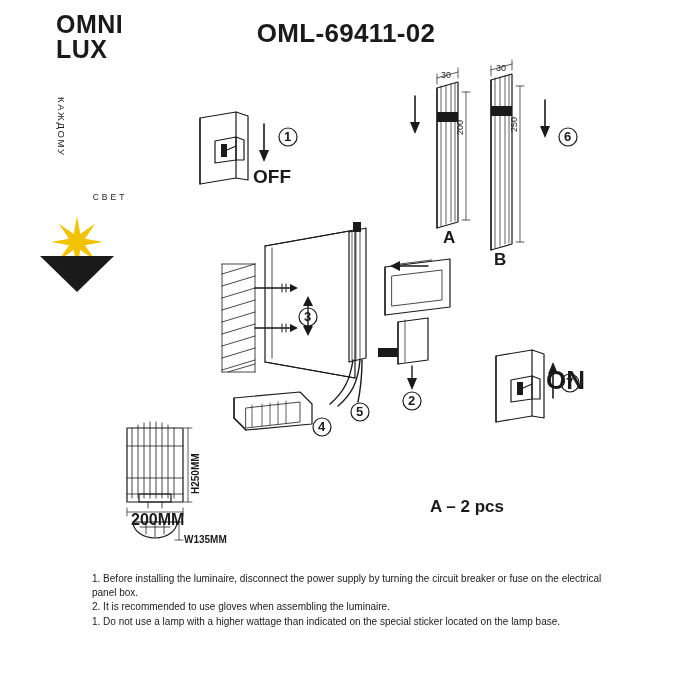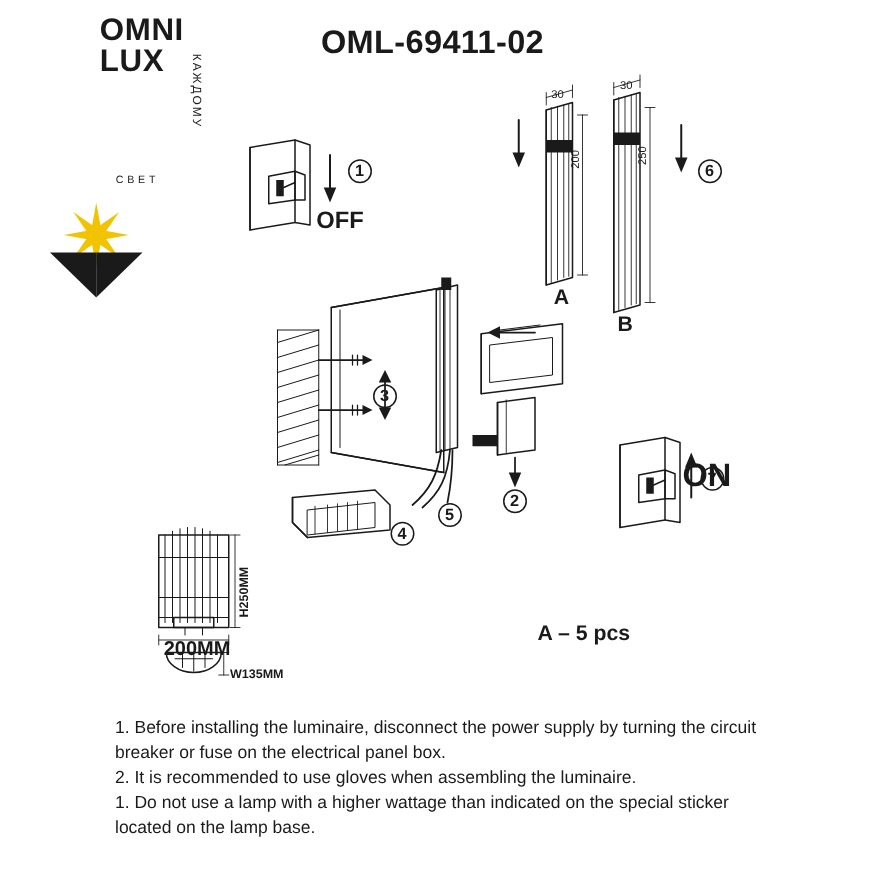--- a/index.html
+++ b/index.html
@@ -25,20 +25,21 @@
     position: absolute;
     left: 56px; top: 12px;
     width: 130px;
     text-align: center;
   }
   .brand-top {
     display: flex;
     align-items: flex-start;
     justify-content: center;
     gap: 4px;
+    flex-direction: column;
   }
   .brand-words {
     text-align: left;
     line-height: 1.0;
   }
   .brand-omni {
     font-size: 25px;
     font-weight: bold;
     letter-spacing: 0.5px;
     color: #1a1a1a;
@@ -102,21 +103,21 @@
     font-size: 17px;
     font-weight: bold;
     line-height: 1.55;
   }
   
   .instructions {
     position: absolute;
     left: 92px;
     top: 572px;
     width: 520px;
-    font-size: 14px;
+    font-size: 10px;
     line-height: 1.42;
     text-align: left;
   }
   .instructions p { margin: 0; }
   svg { display: block; }
   .svg-layer { position: absolute; left: 0; top: 0; pointer-events: none; }
 </style>
 </head>
 <body>
 
@@ -365,21 +366,21 @@
 
   <div class="lbl" style="left:284px; top:129px; font-size:13px;">1</div>
   <div class="lbl" style="left:408px; top:393px; font-size:13px;">2</div>
   <div class="lbl" style="left:304px; top:309px; font-size:13px;">3</div>
   <div class="lbl" style="left:318px; top:419px; font-size:13px;">4</div>
   <div class="lbl" style="left:356px; top:404px; font-size:13px;">5</div>
   <div class="lbl" style="left:564px; top:129px; font-size:13px;">6</div>
   <div class="lbl" style="left:566px; top:375px; font-size:13px;">7</div>
 
   <div class="parts">
-    <div>A – 5 pcs</div>
+    <div>A – 2 pcs</div>
   </div>
 
   <div class="instructions">
     <p>1. Before installing the luminaire, disconnect the power supply by turning the circuit breaker or fuse on the electrical panel box.</p>
     <p>2. It is recommended to use gloves when assembling the luminaire.</p>
     <p>1. Do not use a lamp with a higher wattage than indicated on the special sticker located on the lamp base.</p>
   </div>
 
 </div>
 

